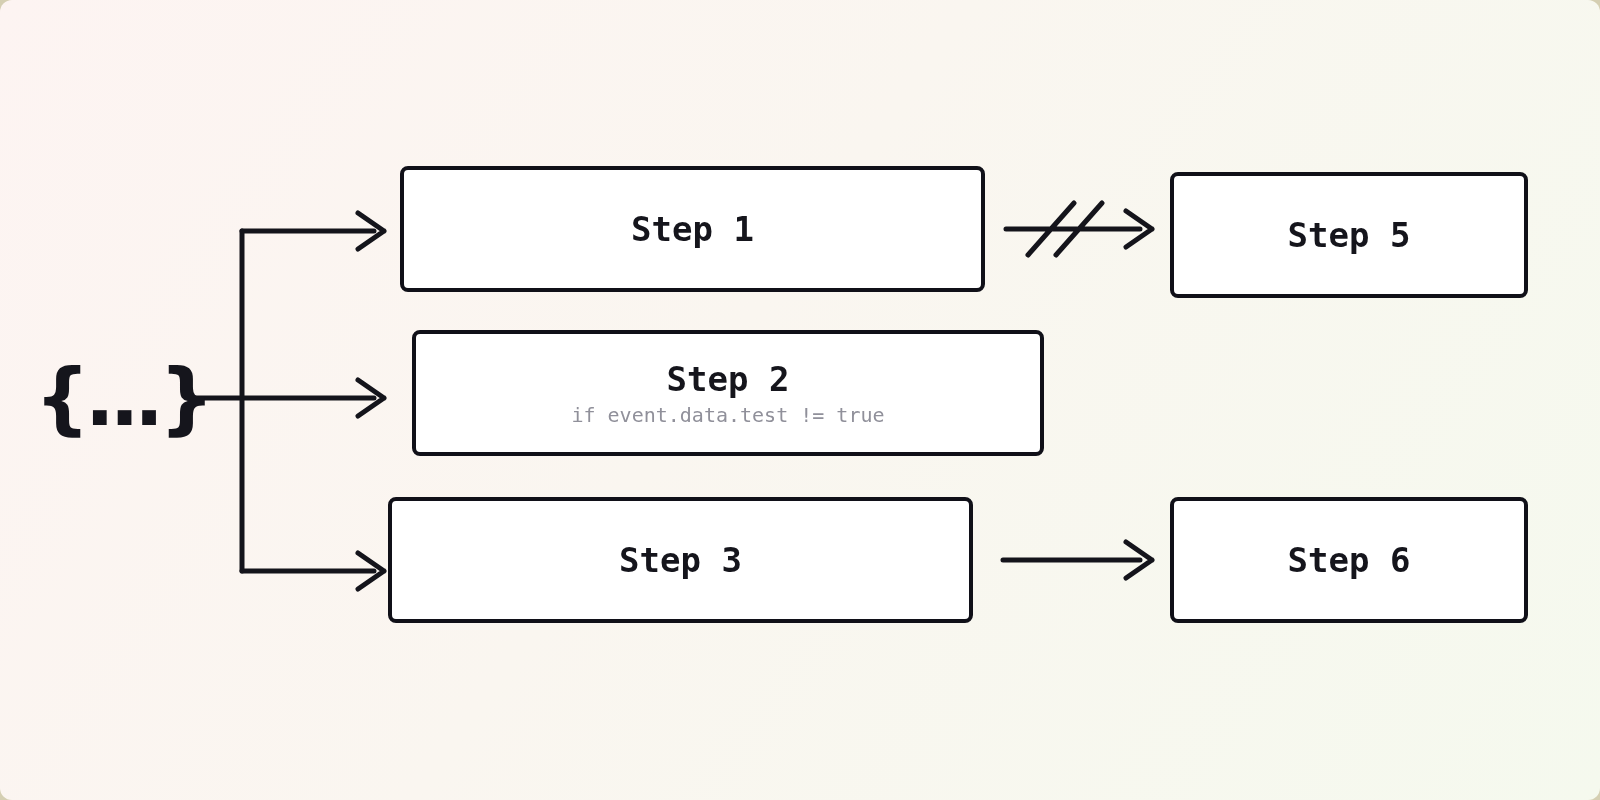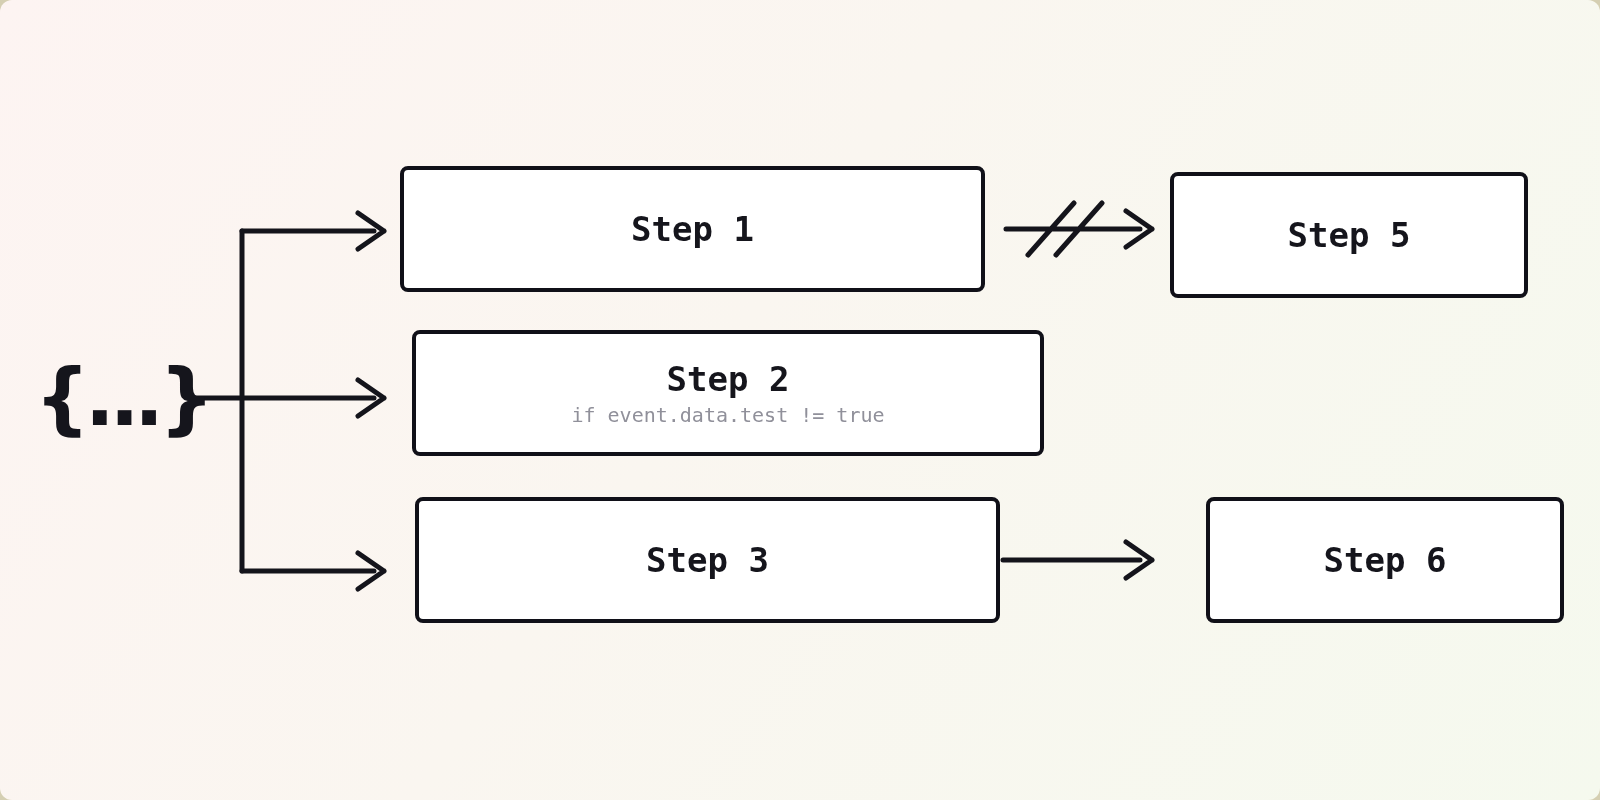--- a/index.html
+++ b/index.html
@@ -73,23 +73,23 @@
     font-family: "DejaVu Sans", "Liberation Sans", sans-serif;
     font-weight: bold;
     font-size: 78px;
     letter-spacing: -5px;
     line-height: 1;
     color: var(--label);
     white-space: nowrap;
   }
   .node-step1 { left: 400px; top: 166px; width: 585px; height: 126px; }
   .node-step2 { left: 400px; top: 330px; width: 632px; height: 126px; margin-left: 12px; }
-  .node-step3 { left: 415px; top: 497px; width: 585px; height: 126px; }
+  .node-step3 { left: 388px; top: 497px; width: 585px; height: 126px; }
   .node-step5 { left: 1170px; top: 172px; width: 358px; height: 126px; }
-  .node-step6 { left: 1170px; top: 497px; width: 358px; height: 126px; margin-left: 36px; }
+  .node-step6 { left: 1170px; top: 497px; width: 358px; height: 126px; }
 </style>
 </head>
 <body>
 
 <div class="canvas">
 
   <svg class="edges-layer" width="1600" height="800" viewBox="0 0 1600 800">
 
     <path d="M 242 231 L 242 571"></path>
 

